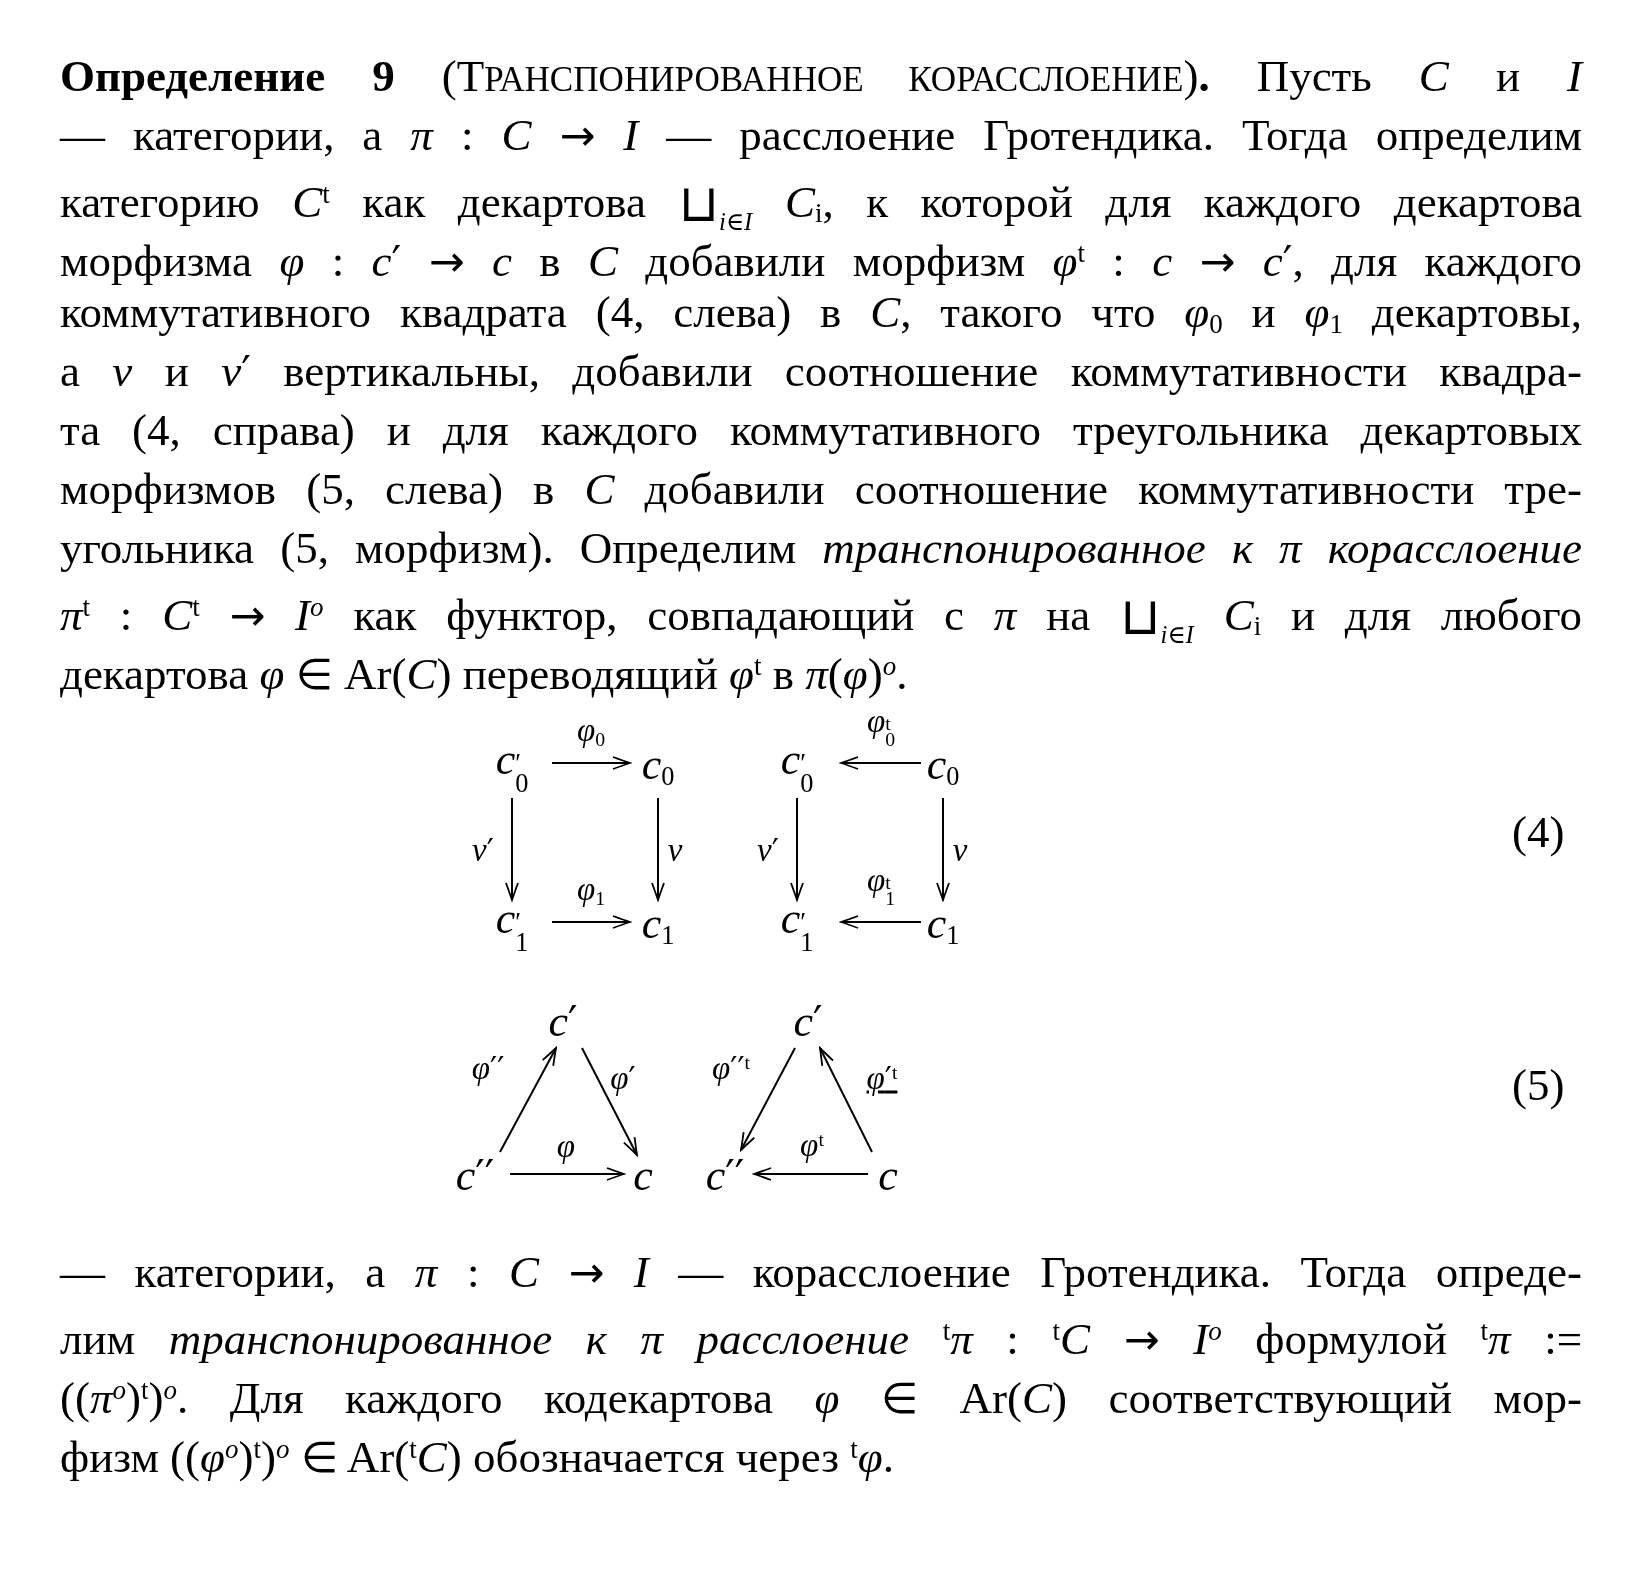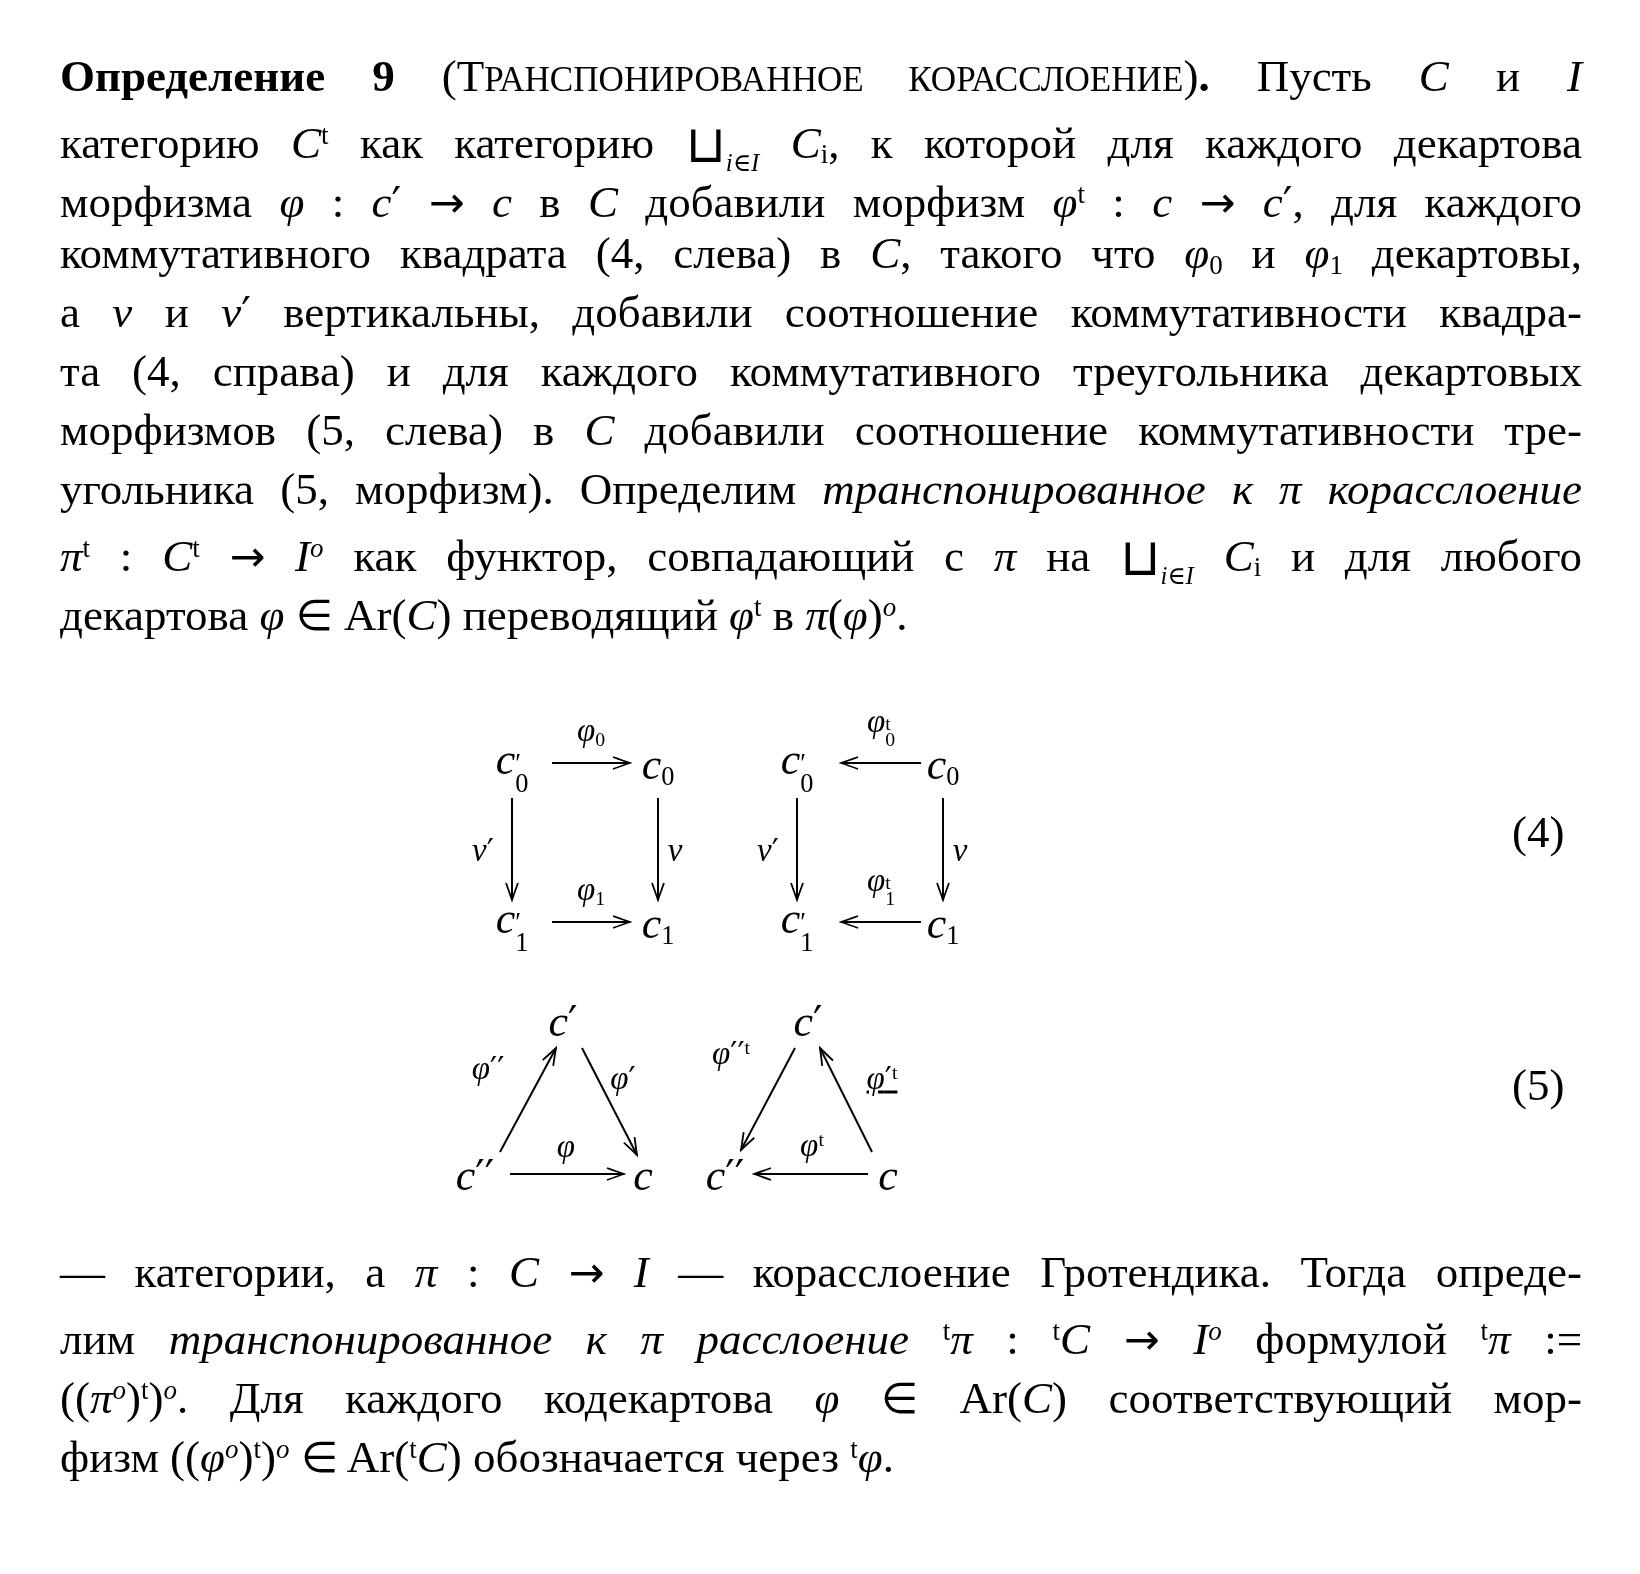--- a/index.html
+++ b/index.html
@@ -47,21 +47,22 @@
   .eqnum{position:absolute;left:1512px;font-size:45px;line-height:47px;}
   #diag4 .eqnum{top:119px;}
   #diag5 .eqnum{top:87px;}
 </style>
 </head>
 <body>
 
 <div class="page">
   <div class="para" id="def9">
       <div class="tline"><span class="r-b">Определение 9</span><span class="r-rm"> (</span><span class="r-sc1">Т</span><span class="r-sc">РАНСПОНИРОВАННОЕ КОРАССЛОЕНИЕ</span><span class="r-rm">)</span><span class="r-b">.</span><span class="r-rm"> Пусть </span><span class="r-cal">C</span><span class="r-rm"> и </span><span class="r-it">I</span></div>
-      <div class="tline"><span class="r-rm">категорию </span><span class="r-cal">C</span><span class="r-sup">t</span><span class="r-rm"> как категорию </span><span class="r-bigop">⊔</span><span class="r-bsub">i∈I</span><span class="r-rm"> </span><span class="r-it">C</span><span class="r-sub">i</span><span class="r-rm">, к которой для каждого декартова</span></div>
+      <div class="tline"><span class="r-rm">— категории, а </span><span class="r-g">π</span><span class="r-rm"> : </span><span class="r-cal">C</span><span class="r-rm"> </span><span class="r-op">→</span><span class="r-rm"> </span><span class="r-it">I</span><span class="r-rm"> — расслоение Гротендика. Тогда определим</span></div>
+      <div class="tline"><span class="r-rm">категорию </span><span class="r-cal">C</span><span class="r-sup">t</span><span class="r-rm"> как декартова </span><span class="r-bigop">⊔</span><span class="r-bsub">i∈I</span><span class="r-rm"> </span><span class="r-it">C</span><span class="r-sub">i</span><span class="r-rm">, к которой для каждого декартова</span></div>
       <div class="tline"><span class="r-rm">морфизма </span><span class="r-g">φ</span><span class="r-rm"> : </span><span class="r-it">c</span><span class="r-op">′</span><span class="r-rm"> </span><span class="r-op">→</span><span class="r-rm"> </span><span class="r-it">c</span><span class="r-rm"> в </span><span class="r-cal">C</span><span class="r-rm"> добавили морфизм </span><span class="r-g">φ</span><span class="r-sup">t</span><span class="r-rm"> : </span><span class="r-it">c</span><span class="r-rm"> </span><span class="r-op">→</span><span class="r-rm"> </span><span class="r-it">c</span><span class="r-op">′</span><span class="r-rm">, для каждого</span></div>
       <div class="tline"><span class="r-rm">коммутативного квадрата (4, слева) в </span><span class="r-cal">C</span><span class="r-rm">, такого что </span><span class="r-g">φ</span><span class="r-sub">0</span><span class="r-rm"> и </span><span class="r-g">φ</span><span class="r-sub">1</span><span class="r-rm"> декартовы,</span></div>
       <div class="tline"><span class="r-rm">а </span><span class="r-it">v</span><span class="r-rm"> и </span><span class="r-it">v</span><span class="r-op">′</span><span class="r-rm"> вертикальны, добавили соотношение коммутативности квадра-</span></div>
       <div class="tline"><span class="r-rm">та (4, справа) и для каждого коммутативного треугольника декартовых</span></div>
       <div class="tline"><span class="r-rm">морфизмов (5, слева) в </span><span class="r-cal">C</span><span class="r-rm"> добавили соотношение коммутативности тре-</span></div>
       <div class="tline"><span class="r-rm">угольника (5, морфизм). Определим </span><span class="r-it">транспонированное к π корасслоение</span></div>
       <div class="tline"><span class="r-g">π</span><span class="r-sup">t</span><span class="r-rm"> : </span><span class="r-cal">C</span><span class="r-sup">t</span><span class="r-rm"> </span><span class="r-op">→</span><span class="r-rm"> </span><span class="r-it">I</span><span class="r-supi">o</span><span class="r-rm"> как функтор, совпадающий с </span><span class="r-g">π</span><span class="r-rm"> на </span><span class="r-bigop">⊔</span><span class="r-bsub">i∈I</span><span class="r-rm"> </span><span class="r-it">C</span><span class="r-sub">i</span><span class="r-rm"> и для любого</span></div>
       <div class="tline last"><span class="r-rm">декартова </span><span class="r-g">φ</span><span class="r-rm"> </span><span class="r-op">∈</span><span class="r-rm"> Ar(</span><span class="r-cal">C</span><span class="r-rm">) переводящий </span><span class="r-g">φ</span><span class="r-sup">t</span><span class="r-rm"> в </span><span class="r-g">π</span><span class="r-rm">(</span><span class="r-g">φ</span><span class="r-rm">)</span><span class="r-supi">o</span><span class="r-rm">.</span></div>
     </div>
 
@@ -117,21 +118,21 @@
     <div class="eqnum">(5)</div>
   <div class="dnode" style="left: 563px; top: 47px;"><span class="r-it">c</span><span class="r-op">′</span></div>
       <div class="dnode" style="left: 475px; top: 201px;"><span class="r-it">c</span><span class="r-op">′′</span></div>
       <div class="dnode" style="left: 643px; top: 201px;"><span class="r-it">c</span></div>
       <div class="dnode" style="left: 808px; top: 47px;"><span class="r-it">c</span><span class="r-op">′</span></div>
       <div class="dnode" style="left: 725px; top: 201px;"><span class="r-it">c</span><span class="r-op">′′</span></div>
       <div class="dnode" style="left: 888px; top: 201px;"><span class="r-it">c</span></div>
       <div class="dlabel" style="left: 488px; top: 93px;"><span class="r-g">φ</span><span class="r-op">′′</span></div>
       <div class="dlabel" style="left: 623px; top: 103px;"><span class="r-g">φ</span><span class="r-op">′</span></div>
       <div class="dlabel" style="left: 566px; top: 171px;"><span class="r-g">φ</span></div>
-      <div class="dlabel" style="left: 731px; top: 78px;"><span class="r-g">φ</span><span class="r-op">′′</span><span class="r-sup">t</span></div>
+      <div class="dlabel" style="left: 731px; top: 93px;"><span class="r-g">φ</span><span class="r-op">′′</span><span class="r-sup">t</span></div>
       <div class="dlabel" style="left: 882px; top: 103px; text-decoration: underline;"><span class="r-g">φ</span><span class="r-op">′</span><span class="r-sup">t</span></div>
       <div class="dlabel" style="left: 812px; top: 170px;"><span class="r-g">φ</span><span class="r-sup">t</span></div>
     </div>
 
   <div class="para" id="def10">
       <div class="tline"><span class="r-rm">— категории, а </span><span class="r-g">π</span><span class="r-rm"> : </span><span class="r-cal">C</span><span class="r-rm"> </span><span class="r-op">→</span><span class="r-rm"> </span><span class="r-it">I</span><span class="r-rm"> — корасслоение Гротендика. Тогда опреде-</span></div>
       <div class="tline"><span class="r-rm">лим </span><span class="r-it">транспонированное к π расслоение</span><span class="r-rm"> </span><span class="r-sup">t</span><span class="r-g">π</span><span class="r-rm"> : </span><span class="r-sup">t</span><span class="r-cal">C</span><span class="r-rm"> </span><span class="r-op">→</span><span class="r-rm"> </span><span class="r-it">I</span><span class="r-supi">o</span><span class="r-rm"> формулой </span><span class="r-sup">t</span><span class="r-g">π</span><span class="r-rm"> :=</span></div>
       <div class="tline"><span class="r-rm">((</span><span class="r-g">π</span><span class="r-supi">o</span><span class="r-rm">)</span><span class="r-sup">t</span><span class="r-rm">)</span><span class="r-supi">o</span><span class="r-rm">. Для каждого кодекартова </span><span class="r-g">φ</span><span class="r-rm"> </span><span class="r-op">∈</span><span class="r-rm"> Ar(</span><span class="r-cal">C</span><span class="r-rm">) соответствующий мор-</span></div>
       <div class="tline last"><span class="r-rm">физм ((</span><span class="r-g">φ</span><span class="r-supi">o</span><span class="r-rm">)</span><span class="r-sup">t</span><span class="r-rm">)</span><span class="r-supi">o</span><span class="r-rm"> </span><span class="r-op">∈</span><span class="r-rm"> Ar(</span><span class="r-sup">t</span><span class="r-cal">C</span><span class="r-rm">) обозначается через </span><span class="r-sup">t</span><span class="r-g">φ</span><span class="r-rm">.</span></div>
     </div>

